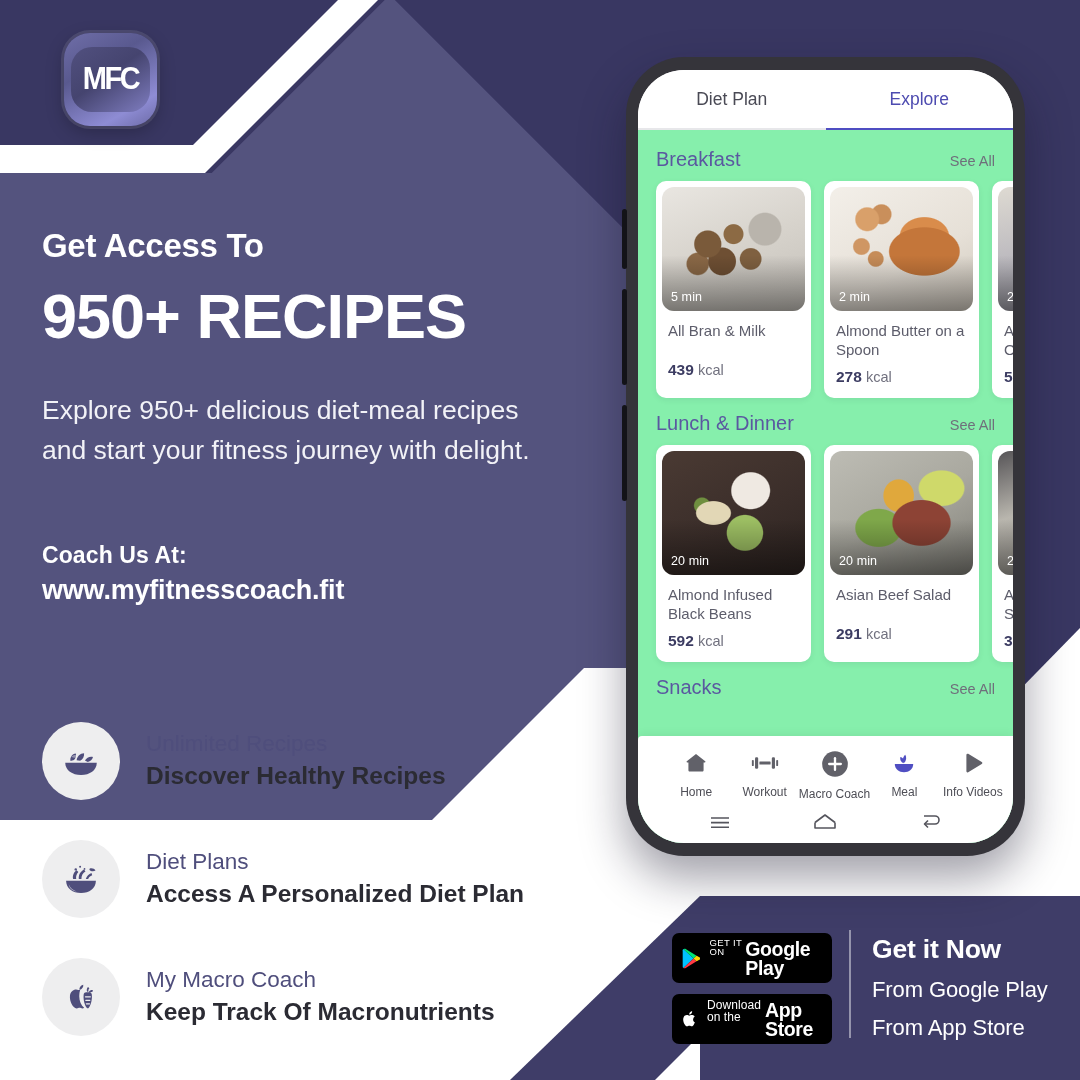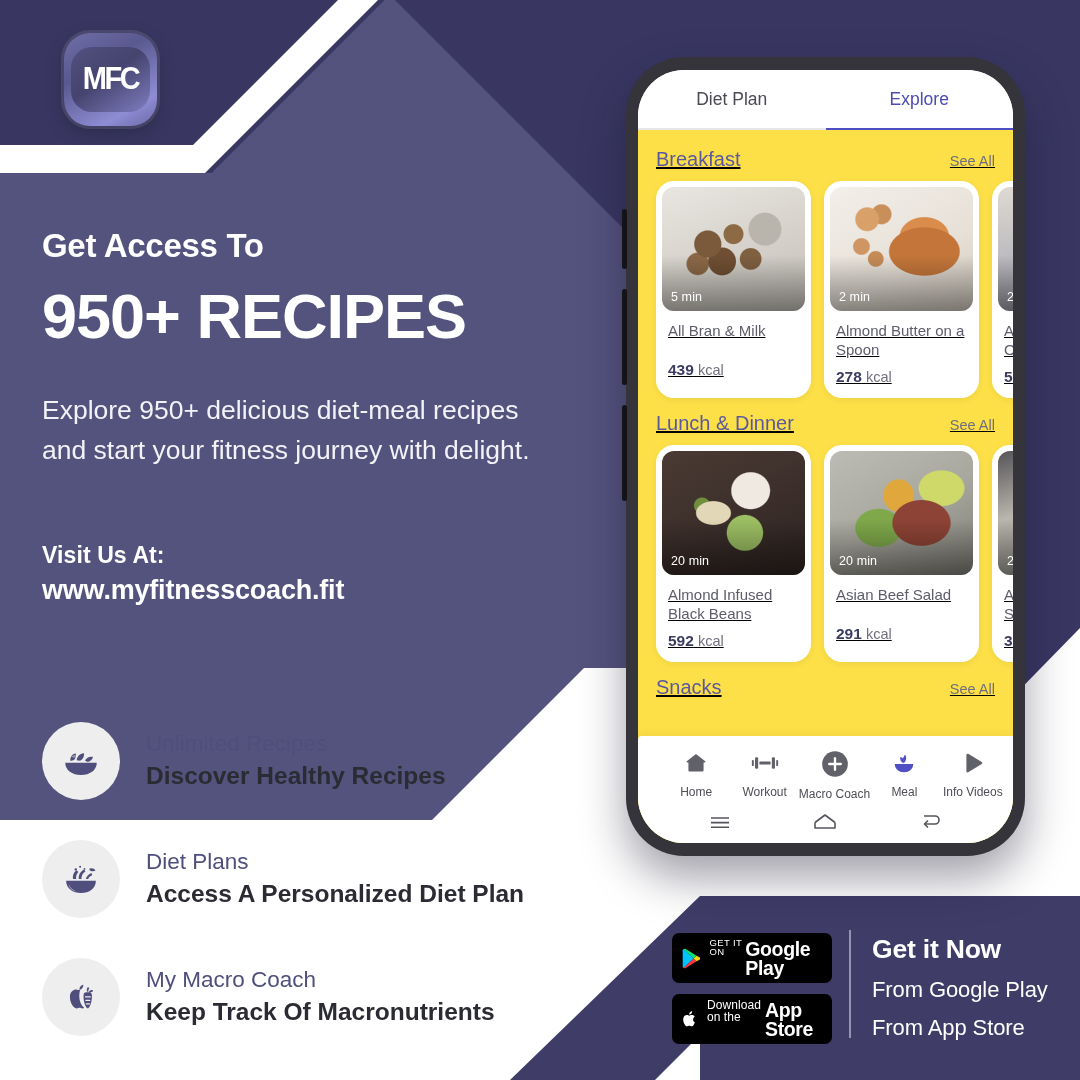--- a/index.html
+++ b/index.html
@@ -68,29 +68,29 @@
   }
   .side-btn.b1{ top:152px; height:60px;}
   .side-btn.b2{ top:232px; height:96px;}
   .side-btn.b3{ top:348px; height:96px;}
 
   .tabs{ display:flex; background:#fff; height:60px; flex:0 0 60px;}
   .tab{ flex:1; display:flex; align-items:center; justify-content:center;
         font-size:17.5px; color:#4a4a55; border-bottom:2px solid #e7e7ea;}
   .tab.active{ color:#4d4bb0; border-bottom:2.5px solid #4f4ec2;}
 
-  .scroll{ flex:1; overflow:hidden; background:#fde047; padding-top:4px;text-decoration:underline;}
+  .scroll{ flex:1; overflow:hidden; background:#86efac; padding-top:4px;}
   .sec-head{ display:flex; align-items:baseline; justify-content:space-between;
              padding:14px 18px 10px 18px;}
   .sec-title{ font-size:20px; color:#5a58a0; font-weight:400;}
   .see-all{ font-size:14.5px; color:#6f6f7b;}
 
   .cards{ display:flex; gap:13px; padding:0 0 0 18px; }
   .card{
-    width:155px; flex:0 0 155px; background:#fff; border-radius:18px;
+    width:155px; flex:0 0 155px; background:#fff; border-radius:10px;
     box-shadow:0 2px 6px rgba(30,30,50,0.07); overflow:hidden; padding-bottom:12px;
   }
   .card-img{ height:124px; border-radius:12px; margin:6px 6px 0 6px; position:relative;
              overflow:hidden; background:#cfcfd6;}
   .card-img .grad{ position:absolute; inset:0; background:linear-gradient(180deg,rgba(0,0,0,0) 55%,rgba(0,0,0,0.42) 100%);}
   .badge{ position:absolute; left:9px; bottom:7px; color:#fff; font-size:12.5px; letter-spacing:0.1px;}
   .card-name{ font-size:15px; color:#5d5d6b; line-height:1.26; padding:11px 12px 0 12px; min-height:42px;}
   .card-kcal{ padding:8px 12px 0 12px; font-size:14.5px; color:#4a4a6a;}
   .card-kcal b{ font-weight:700; color:#3c3c62; font-size:15.5px;}
   .card-kcal span{ color:#70707e; font-weight:400;}
@@ -197,21 +197,21 @@
   <div class="logo">
     <div class="logo-inner">
       <span class="logo-text">MFC</span>
     </div>
   </div>
 
   <div class="hero">
     <div class="hero-kicker">Get Access To</div>
     <div class="hero-title">950+ RECIPES</div>
     <div class="hero-body">Explore 950+ delicious diet-meal recipes and start your fitness journey with delight.</div>
-    <div class="visit-label">Visit Us At:</div>
+    <div class="visit-label">Coach Us At:</div>
     <div class="visit-url">www.myfitnesscoach.fit</div>
   </div>
 
   <div class="features">
 
     <div class="feature">
       <div class="feature-ico">
         <svg width="42" height="42" viewBox="0 0 48 48" fill="#4f4e7c">
           <path d="M6 26h36c0 8.5-8 14-18 14S6 34.5 6 26z"></path>
           <path d="M12 24c-1-4 2-8 6-8.5 1 2.6 0 5.6-2 7.4z"></path>

